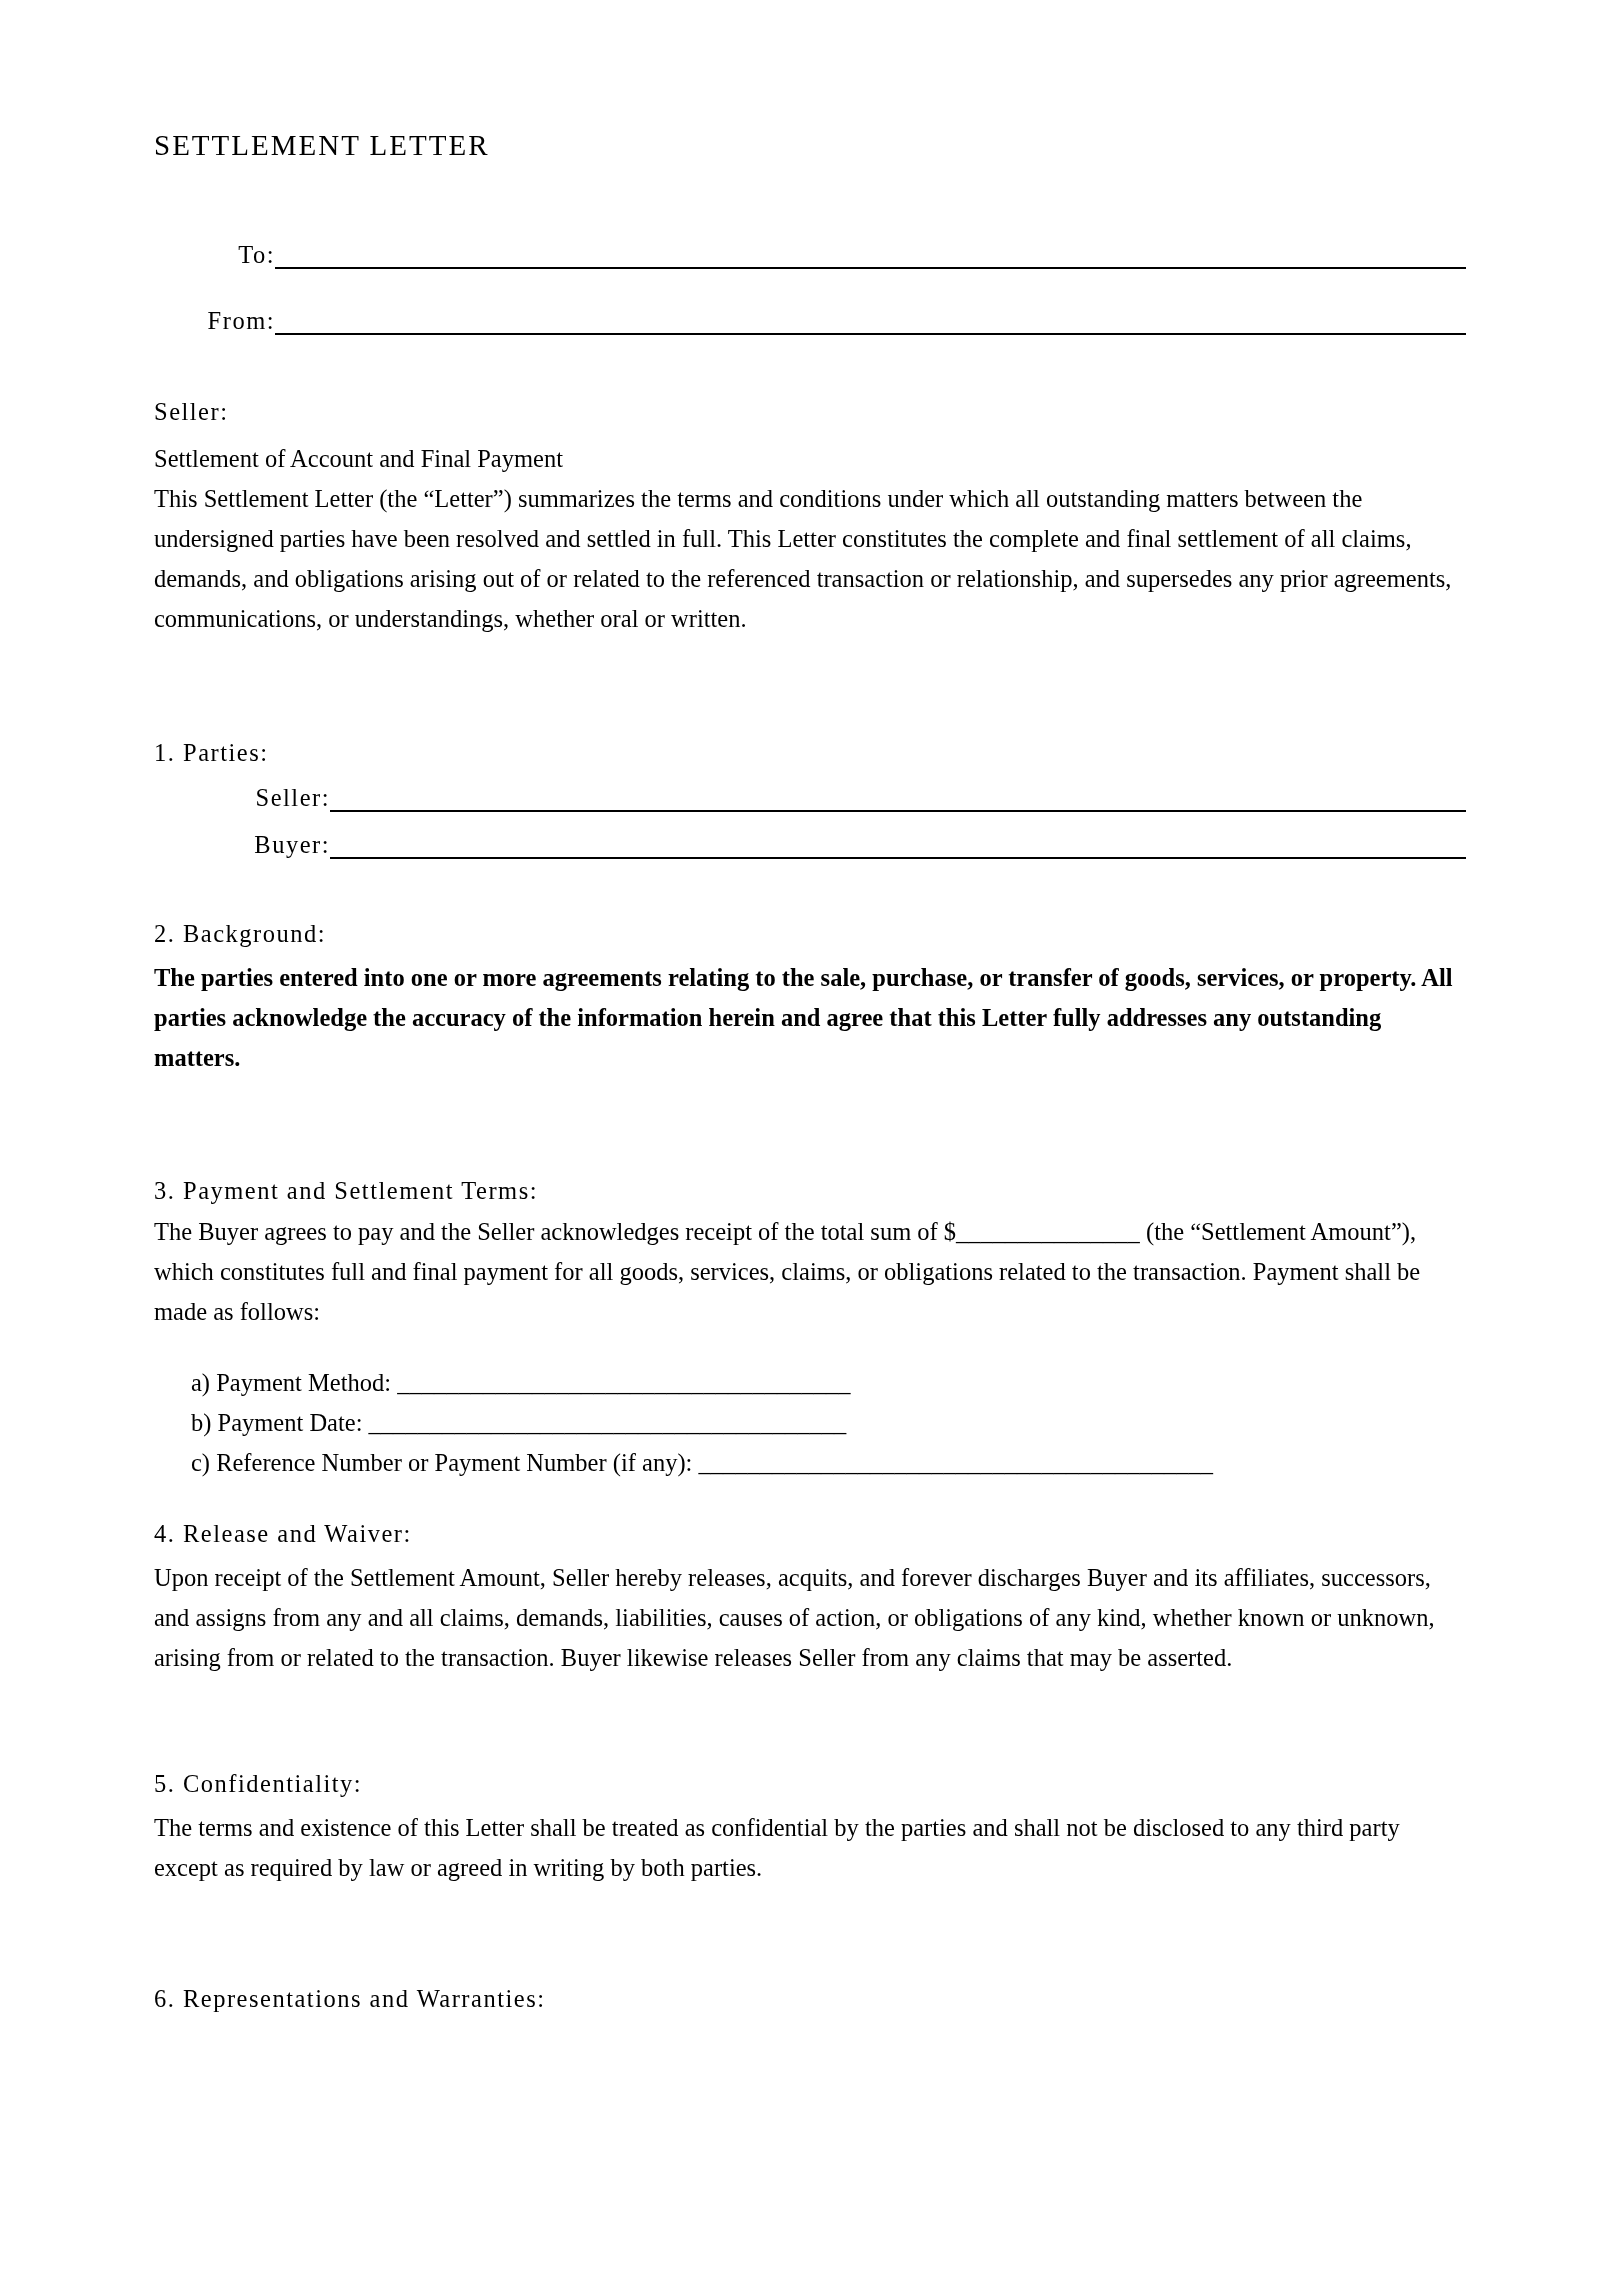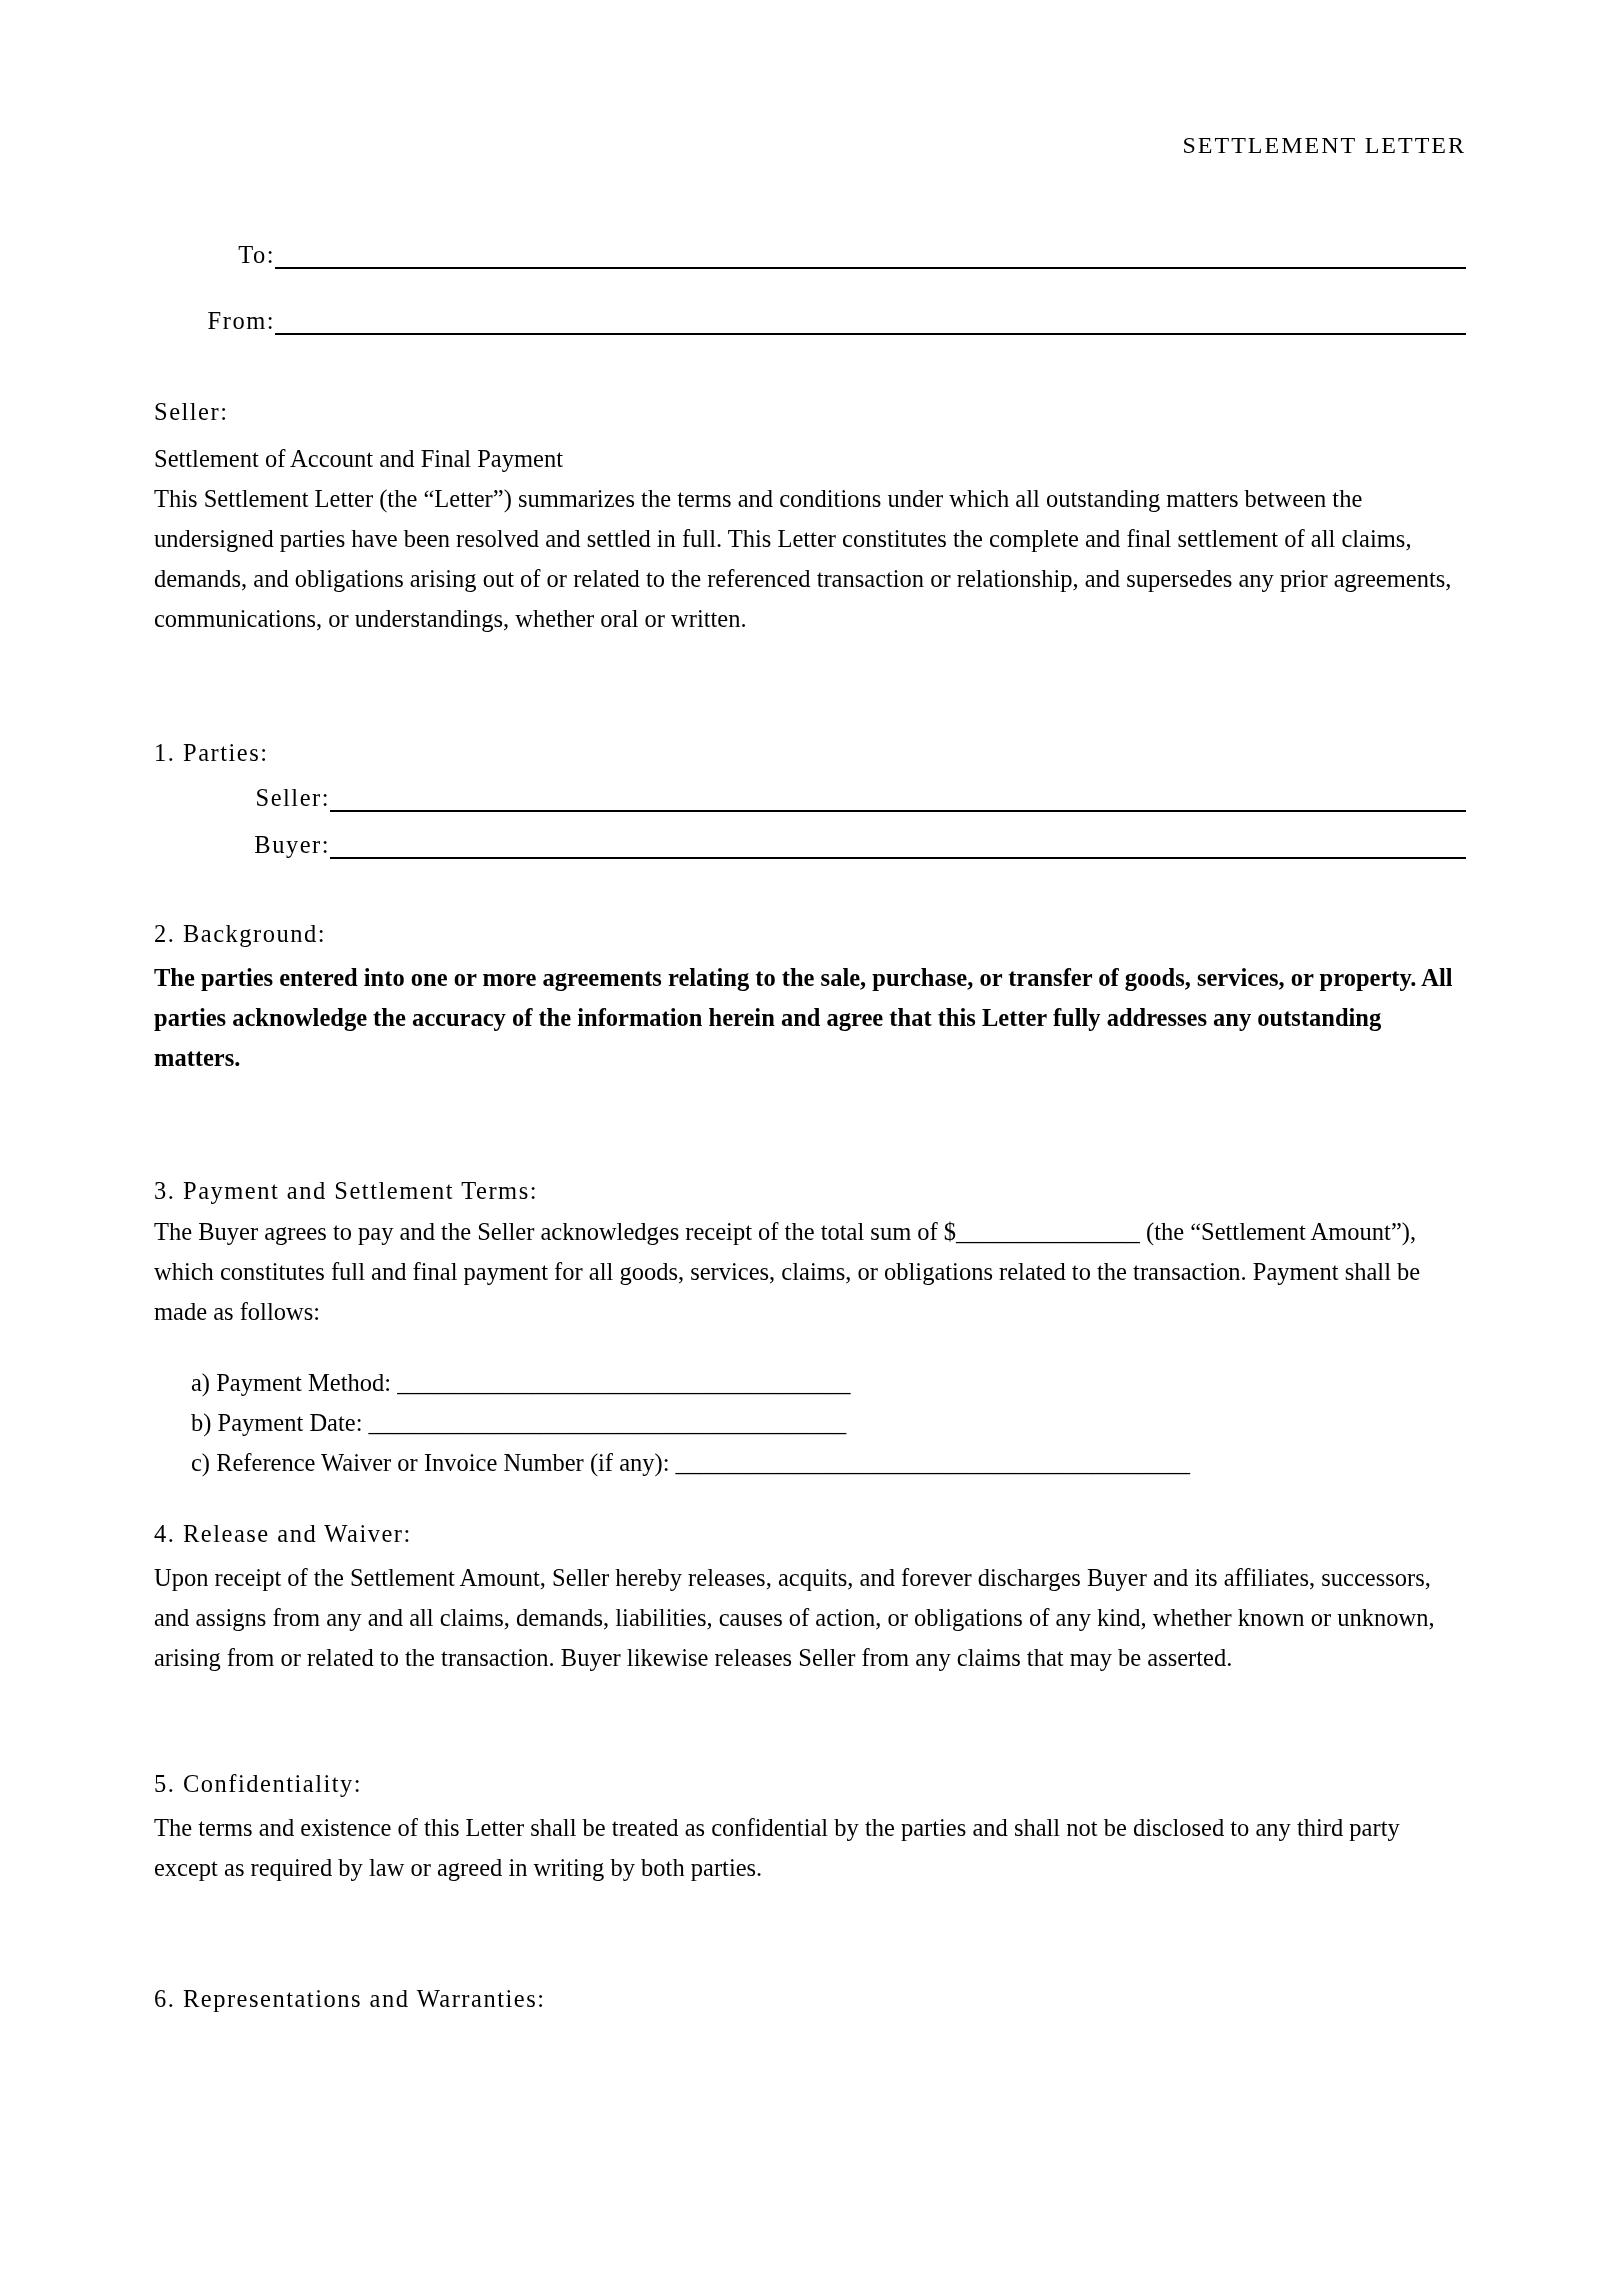--- a/index.html
+++ b/index.html
@@ -10,22 +10,22 @@
     font-family: "Liberation Serif", "DejaVu Serif", serif;
     color: #000000;
     font-size: 24.5px;
     line-height: 40px;
     overflow: hidden;
   }
   .page { width: 1621px; height: 2293px; padding: 0 155px 0 154px; background: #ffffff; }
 
   .title {
     margin-top: 127px;
-    text-align: right;
-    font-size: 24px;
+    text-align: left;
+    font-size: 29px;
     line-height: 37px;
     font-weight: 400;
     letter-spacing: 2px;
   }
 
   .label { letter-spacing: 1.5px; }
   .heading { letter-spacing: 1.5px; line-height: 40px; }
 
   .field-row { display: flex; line-height: 40px; text-align: right; }
   .field-label { flex: 0 0 auto; letter-spacing: 1.5px; }
@@ -97,21 +97,21 @@
 
   <div class="heading mt-bg">2. Background:</div>
   <p class="para mt-bgpara">The parties entered into one or more agreements relating to the sale, purchase, or transfer of goods, services, or property. All parties acknowledge the accuracy of the information herein and agree that this Letter fully addresses any outstanding matters.</p>
 
   <div class="heading mt-pay">3. Payment and Settlement Terms:</div>
   <p class="para mt-paypara">The Buyer agrees to pay and the Seller acknowledges receipt of the total sum of $_______________ (the “Settlement Amount”), which constitutes full and final payment for all goods, services, claims, or obligations related to the transaction. Payment shall be made as follows:</p>
 
   <div class="detail-list mt-list">
     <div class="list-item">a) Payment Method: _____________________________________</div>
     <div class="list-item">b) Payment Date: _______________________________________</div>
-    <div class="list-item">c) Reference Waiver or Invoice Number (if any): __________________________________________</div>
+    <div class="list-item">c) Reference Number or Payment Number (if any): __________________________________________</div>
   </div>
 
   <div class="heading mt-release">4. Release and Waiver:</div>
   <p class="para mt-relpara">Upon receipt of the Settlement Amount, Seller hereby releases, acquits, and forever discharges Buyer and its affiliates, successors, and assigns from any and all claims, demands, liabilities, causes of action, or obligations of any kind, whether known or unknown, arising from or related to the transaction. Buyer likewise releases Seller from any claims that may be asserted.</p>
 
   <div class="heading mt-conf">5. Confidentiality:</div>
   <p class="para mt-confpara">The terms and existence of this Letter shall be treated as confidential by the parties and shall not be disclosed to any third party except as required by law or agreed in writing by both parties.</p>
 
   <div class="heading mt-reps">6. Representations and Warranties:</div>
 

